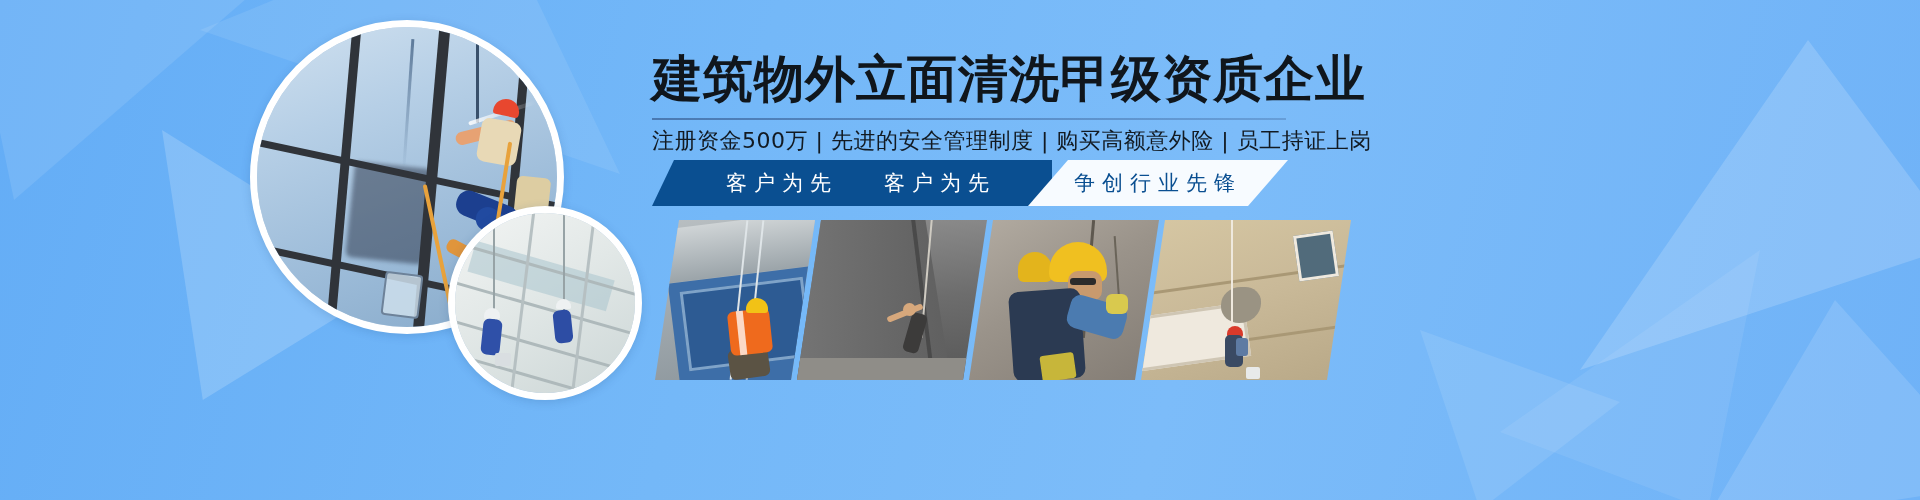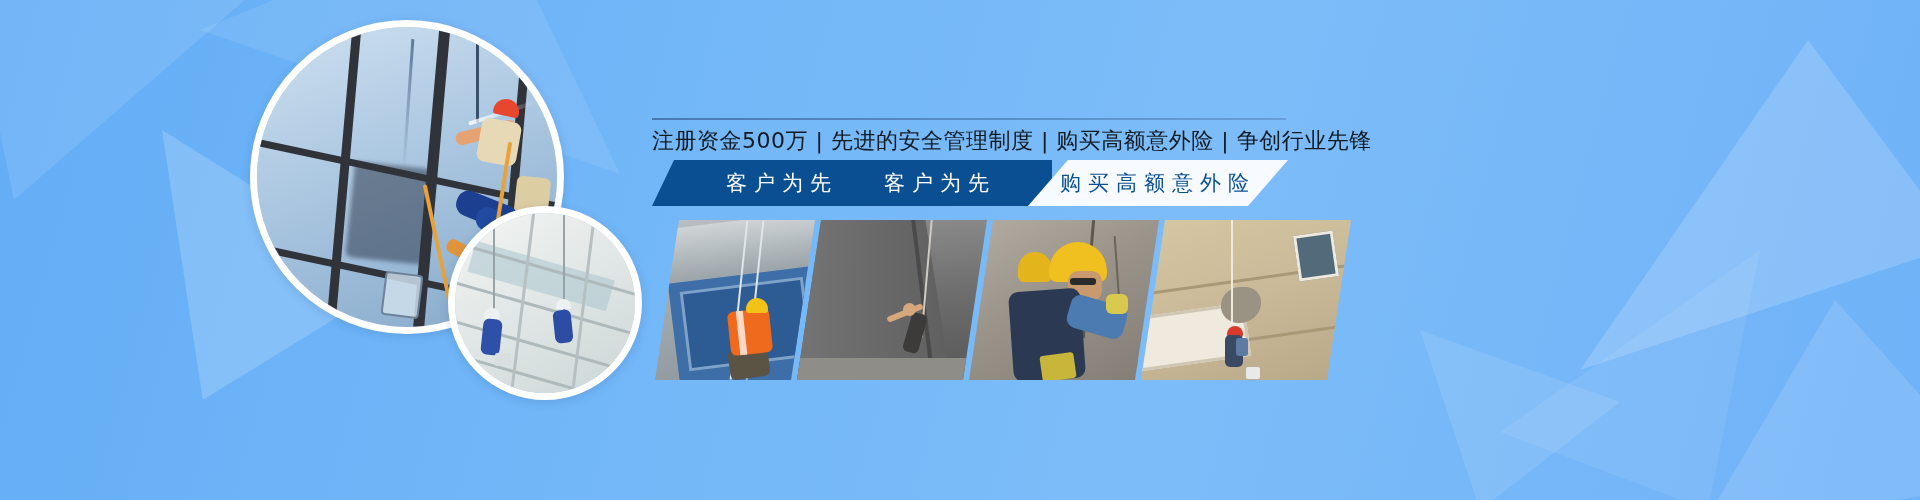--- a/index.html
+++ b/index.html
@@ -299,34 +299,35 @@
       <span class="w2-rope w2r1"></span>
       <span class="w2-rope w2r2"></span>
       <span class="w2 w2-helmet"></span>
       <span class="w2 w2-body"></span>
       <span class="w2 w2-bucket"></span>
       <span class="w2 w3-helmet"></span>
       <span class="w2 w3-body"></span>
     </div>
   </div>
 
+  <div class="headline">建筑物外立面清洗甲级资质企业</div>
 
   <div class="rule"></div>
 
-  <div class="subline">注册资金500万 | 先进的安全管理制度 | 购买高额意外险 | 争创行业先锋</div>
+  <div class="subline">注册资金500万 | 先进的安全管理制度 | 购买高额意外险 | 员工持证上岗</div>
 
   <div class="tagbar">
     <div class="tag tag-blue">
       <div class="t-inner">
         <span>客户为先</span>
         <span>客户为先</span>
       </div>
     </div>
     <div class="tag tag-white">
-      <span>购买高额意外险</span>
+      <span>争创行业先锋</span>
     </div>
   </div>
 
   <div class="strip">
 
     <div class="slab s1">
       <div class="inner p1">
         <span class="roof"></span>
         <span class="wall"></span>
         <span class="winframe"></span>

